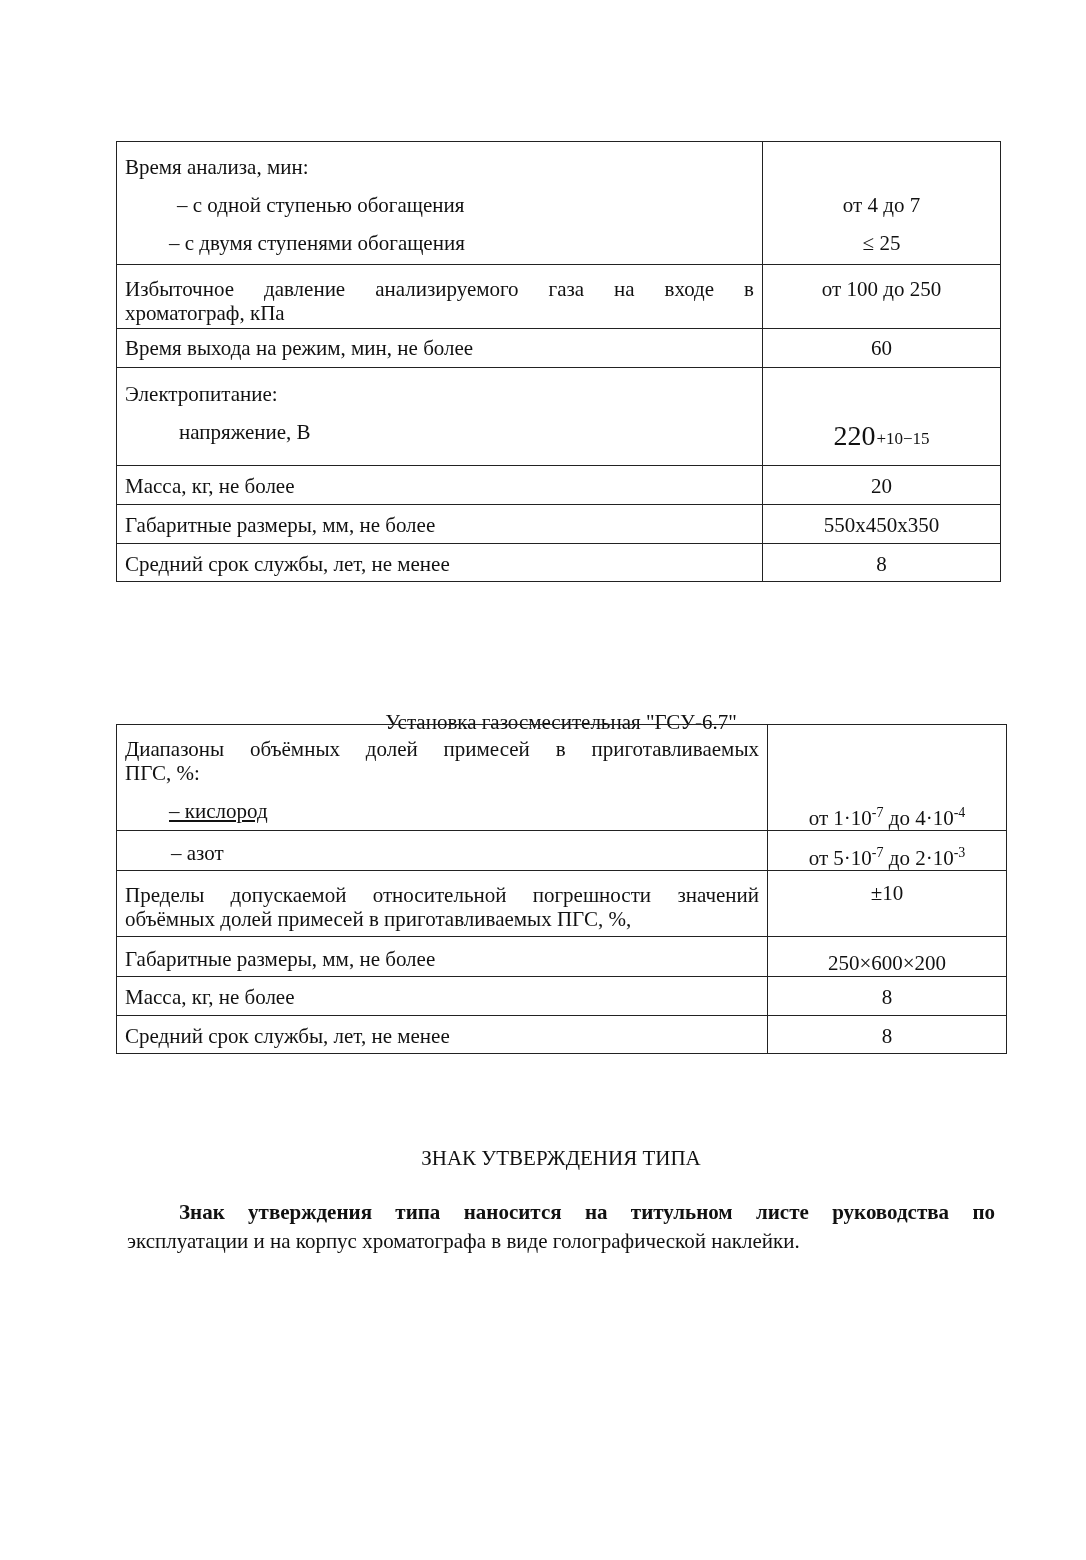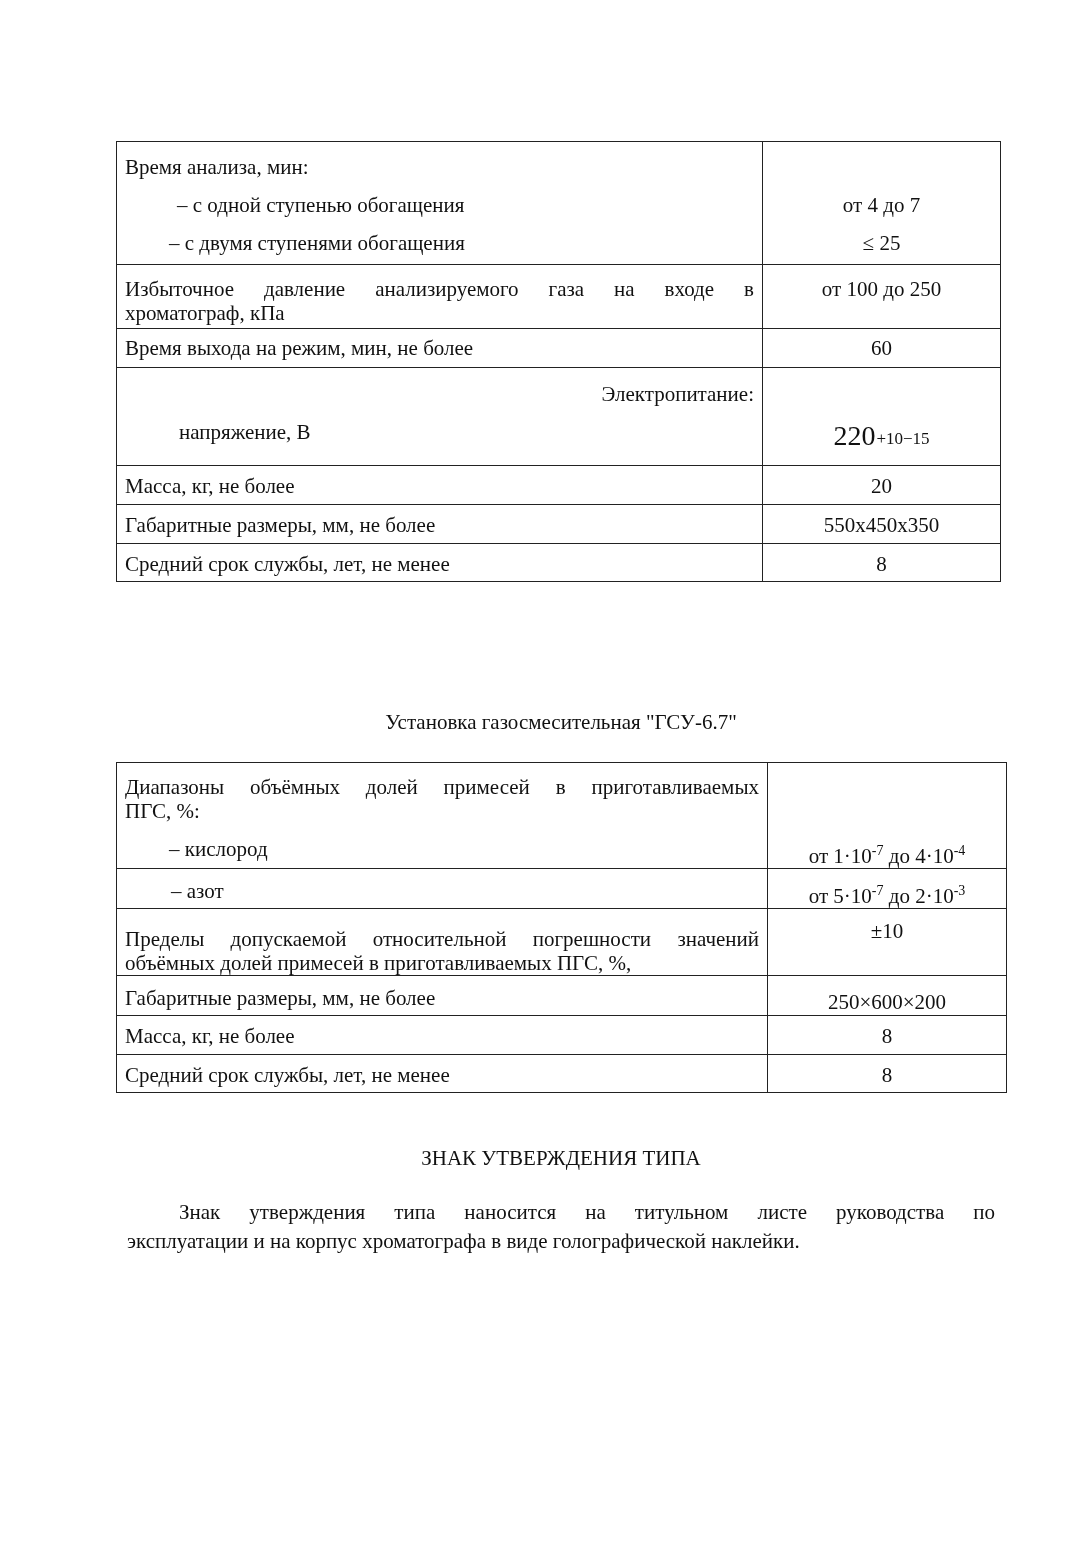--- a/index.html
+++ b/index.html
@@ -11,21 +11,21 @@
   }
   .tbl { position: absolute; border-collapse: collapse; table-layout: fixed; }
   .tbl td { border: 1.5px solid #222; padding: 0 8px; vertical-align: top; line-height: 24px; }
   .tbl td.v { text-align: center; }
   .indent { padding-left: 52px !important; }
   .just { text-align: justify; text-align-last: justify; display:block; }
   .line { display: block; height: 38px; line-height: 38px; }
   .caption { position: absolute; left: 0; width: 1122px; text-align: center; font-size: 21px; }
   .heading { position: absolute; left: 0; width: 1122px; text-align: center; font-size: 21px; }
   .para { position: absolute; left: 127px; width: 868px; font-size: 21px; line-height: 29px; text-align: justify; }
-  .para .first { text-indent: 52px; text-align: justify; text-align-last: justify; display: block; }
+  .para .first { text-indent: 52px; text-align: justify; text-align-last: justify; display: block; font-weight: bold; }
   sup, sub { font-size: 14px; }
   .tol { display: inline-block; position: relative; font-size: 28px; }
   .tol .stack { display: inline-flex; flex-direction: row; font-size: 17px; line-height: 14px; vertical-align: middle; margin-left: 1px; }
 </style>
 </head>
 <body>
 
 <table class="tbl" style="left:116px; top:141px; width:884px;">
   <colgroup>
       <col style="width:646px">
@@ -50,21 +50,21 @@
       <span style="display:block">хроматограф, кПа</span>
     </td>
     <td class="v" style="padding-top:12px;">от 100 до 250</td>
   </tr>
   <tr style="height:39px;">
     <td style="padding-top:7px;">Время выхода на режим, мин, не более</td>
     <td class="v" style="padding-top:7px;">60</td>
   </tr>
   <tr style="height:98px;">
     <td style="padding-top:14px;">
-      <span style="display:block;height:38px;text-align:right;">Электропитание:</span>
+      <span style="display:block;height:38px;">Электропитание:</span>
       <span style="display:block;padding-left:54px;font-family:Liberation Serif, serif;">напряжение, В</span>
     </td>
     <td class="v" style="padding-top:56px;">
       <span class="tol"><span>220</span><span class="stack">
               <span>+10</span>
               <span>−15</span>
             </span></span>
     </td>
   </tr>
   <tr style="height:39px;">
@@ -77,44 +77,44 @@
   </tr>
   <tr style="height:38px;">
     <td style="padding-top:8px;">Средний срок службы, лет, не менее</td>
     <td class="v" style="padding-top:8px;">8</td>
   </tr>
 </tbody>
   </table>
 
 <div class="caption" style="top:710px;">Установка газосмесительная "ГСУ-6.7"</div>
 
-<table class="tbl" style="left:116px; top:762px; width:890px;">
+<table class="tbl" style="left:116px; top:724px; width:890px;">
   <colgroup>
       <col style="width:651px">
       <col style="width:239px">
     </colgroup>
   <tbody>
       <tr style="height:105px;">
     <td style="padding-top:12px;">
       <span class="just">Диапазоны объёмных долей примесей в приготавливаемых</span>
       <span style="display:block;height:38px;">ПГС, %:</span>
-      <span style="display:block;padding-left:44px;">– кислород</span>
+      <span style="display:block;padding-left:44px;text-decoration:underline;">– кислород</span>
     </td>
     <td class="v" style="padding-top:76px;">
       <span><span>от 1·10</span><sup>-7</sup><span> до 4·10</span><sup>-4</sup></span>
     </td>
   </tr>
   <tr style="height:40px;">
     <td style="padding-top:10px;padding-left:54px;">– азот</td>
     <td class="v" style="padding-top:10px;">
       <span><span>от 5·10</span><sup>-7</sup><span> до 2·10</span><sup>-3</sup></span>
     </td>
   </tr>
   <tr style="height:66px;">
-    <td style="padding-top:18px;">
+    <td style="padding-top:12px;">
       <span class="just">Пределы допускаемой относительной погрешности значений</span>
       <span style="display:block">объёмных долей примесей в приготавливаемых ПГС, %,</span>
     </td>
     <td class="v" style="padding-top:10px;">±10</td>
   </tr>
   <tr style="height:40px;">
     <td style="padding-top:10px;">Габаритные размеры, мм, не более</td>
     <td class="v" style="padding-top:14px;">250×600×200</td>
   </tr>
   <tr style="height:39px;">

